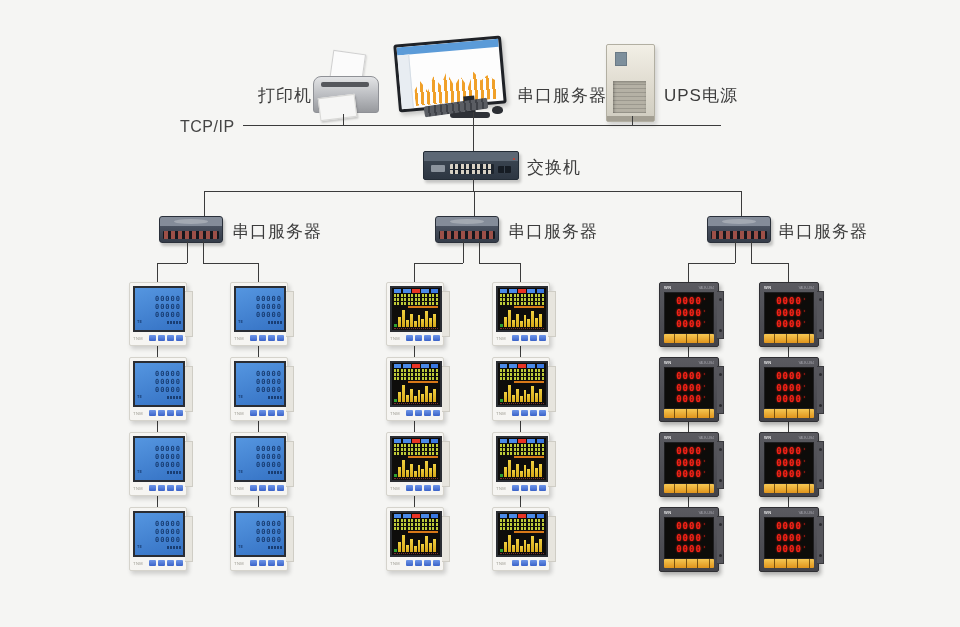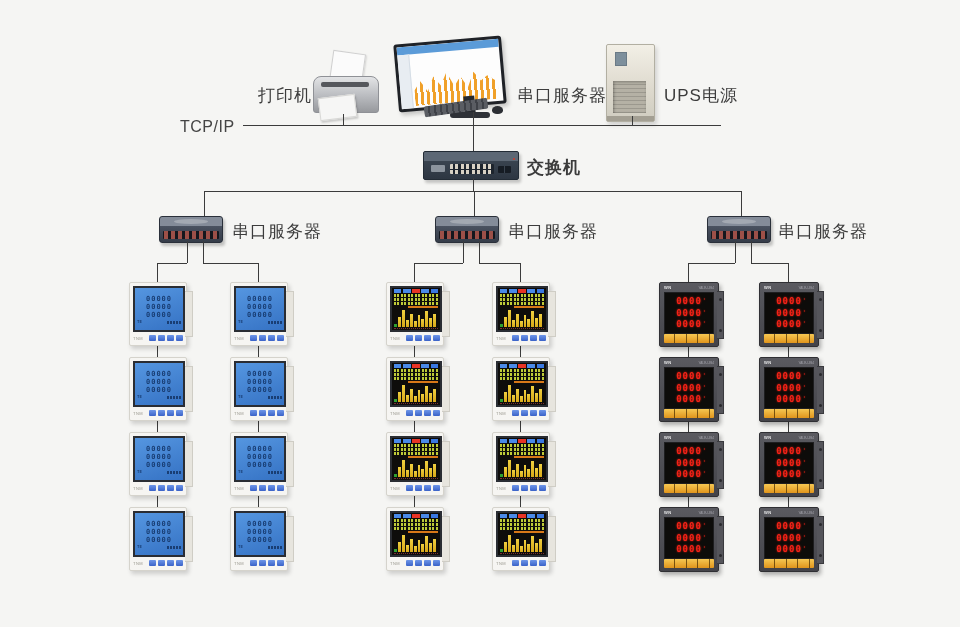--- a/index.html
+++ b/index.html
@@ -74,21 +74,21 @@
   .m-strip{position:absolute;left:3px;right:3px;bottom:2px;height:10px;display:flex;
            align-items:center;justify-content:space-between;}
   .m-brand{font-size:4px;color:#9a988f;letter-spacing:.5px;}
   .m-btns{display:flex;}
   .m-btns i{display:block;width:7px;height:6px;margin-left:2px;border-radius:1px;
             background:linear-gradient(#6e96e8,#3a62c8);}
 
   
   .lcd-screen{width:100%;height:100%;background:linear-gradient(160deg,#5596e0,#3572c4);
               display:flex;flex-direction:column;justify-content:center;padding:1px 2px;box-sizing:border-box;}
-  .lcd-row{font:700 7px/8px "DejaVu Sans Mono",monospace;color:#193e74;text-align:center;letter-spacing:1px;}
+  .lcd-row{font:700 7px/8px "DejaVu Sans Mono",monospace;color:#193e74;text-align:right;letter-spacing:1px;}
   .lcd-foot{display:flex;justify-content:space-between;align-items:flex-end;margin-top:1px;}
   .lcd-te{font:700 4px/4px "DejaVu Sans Mono",monospace;color:#193e74;}
   .lcd-mini{width:14px;height:3px;background:repeating-linear-gradient(90deg,#193e74 0 2px,rgba(0,0,0,0) 2px 3px);}
 
   
   .bar-screen{width:100%;height:100%;background:#0e0d0b;box-sizing:border-box;padding:1px 2px;
               display:flex;flex-direction:column;}
   .bs-header{height:4px;background:linear-gradient(90deg,#4a8ae8 0 17%,#0e0d0b 17% 21%,#4a8ae8 21% 38%,#0e0d0b 38% 42%,#e83426 42% 58%,#0e0d0b 58% 62%,#4a8ae8 62% 79%,#0e0d0b 79% 83%,#3a78e0 83% 100%);}
   .bs-row{height:3px;margin-top:1px;background:repeating-linear-gradient(90deg,#becb38 0 2px,rgba(0,0,0,0) 2px 3px,#becb38 3px 5px,rgba(0,0,0,0) 5px 7px);}
   .bs-orange{height:2px;width:68%;margin:1px 0 1px auto;background:#d87818;}
@@ -153,21 +153,21 @@
     <div class="sw-disp"></div>
     <div class="sw-ports"></div>
     <div class="sw-sfp"></div>
     <div class="sw-led"></div>
   </div>
 
   <div class="lbl" style="left:258px;top:84px;">打印机</div>
   <div class="lbl" style="left:517px;top:84px;">串口服务器</div>
   <div class="lbl" style="left:664px;top:84px;">UPS电源</div>
   <div class="lbl-latin" style="left:180px;top:118px;">TCP/IP</div>
-  <div class="lbl" style="left:527px;top:156px;font-weight:bold;">交换机</div>
+  <div class="lbl" style="left:527px;top:156px;">交换机</div>
 <div class="line" style="left: 243px; top: 125px; width: 478px; height: 1px;"></div>
     <div class="line" style="left: 204px; top: 191px; width: 537px; height: 1px;"></div>
     <div class="line" style="left: 343px; top: 114px; width: 1px; height: 11px;"></div>
     <div class="line" style="left: 632px; top: 116px; width: 1px; height: 9px;"></div>
     <div class="line" style="left: 473px; top: 112px; width: 1px; height: 39px;"></div>
     <div class="line" style="left: 473px; top: 178px; width: 1px; height: 13px;"></div>
     <div class="line" style="left: 204px; top: 191px; width: 1px; height: 25px;"></div>
     <div class="serialserver" style="left: 159px; top: 216px;">
       <div class="ss-sheen"></div>
       <div class="ss-ports"></div>

